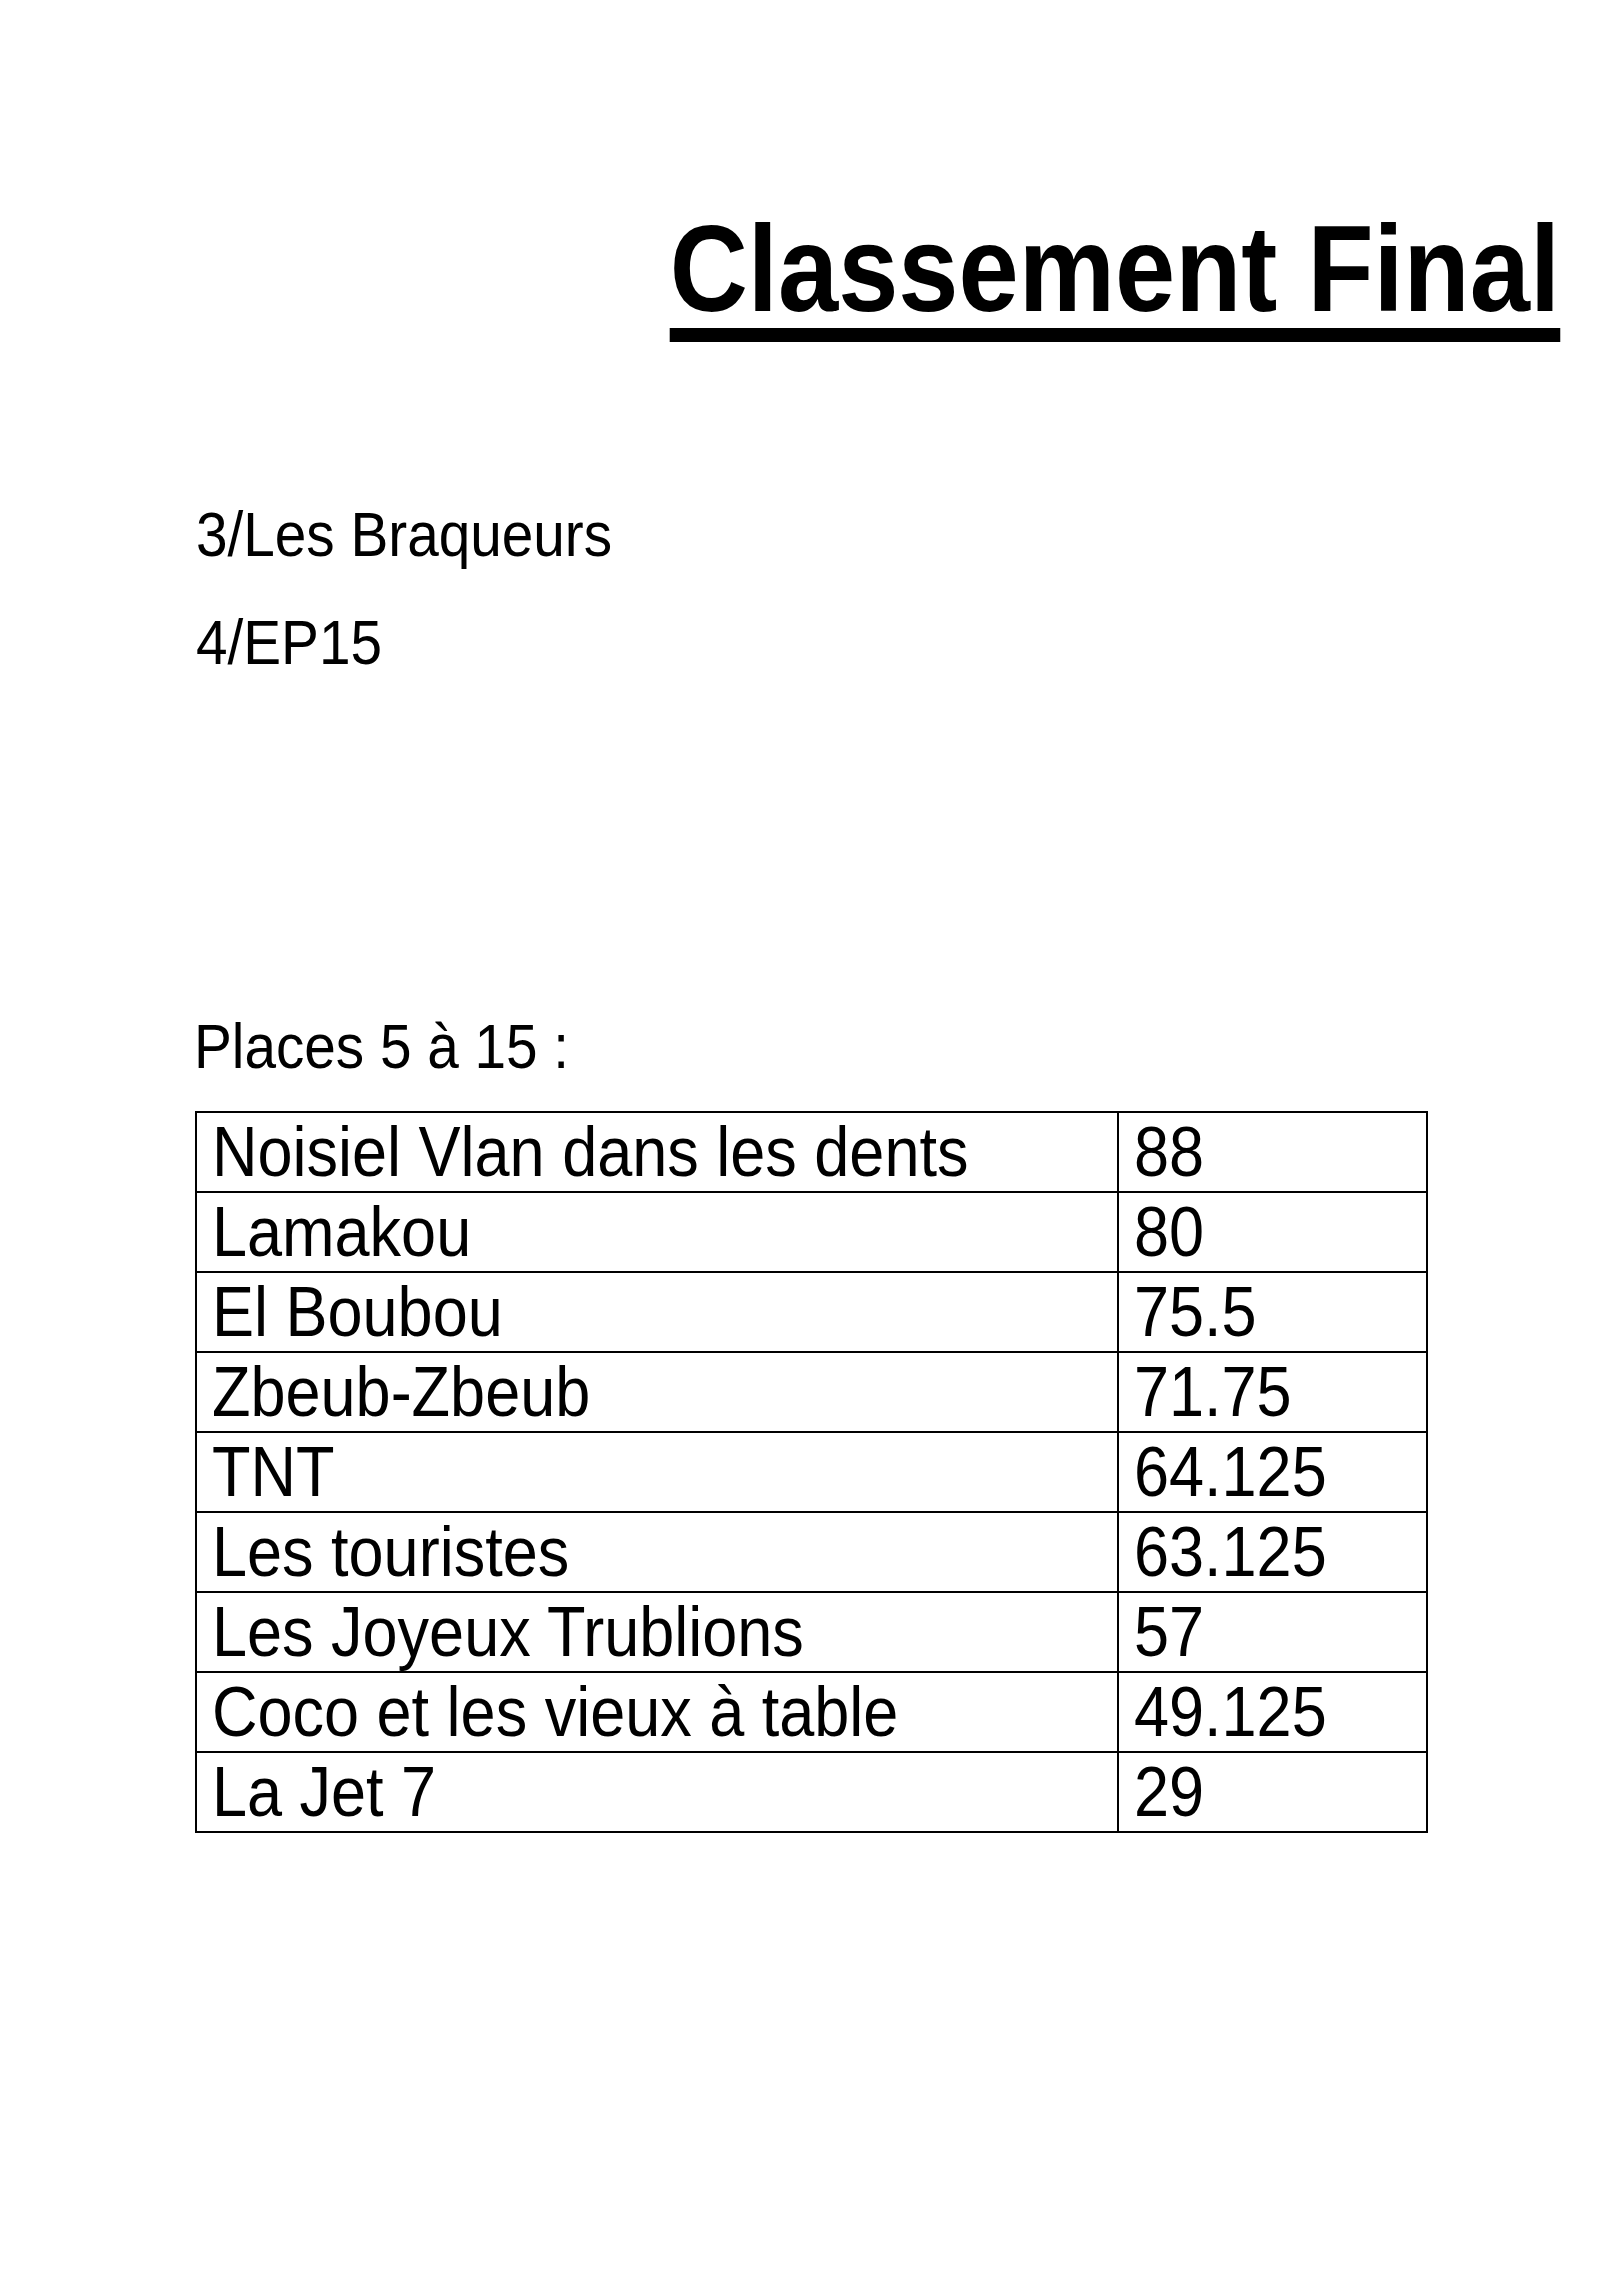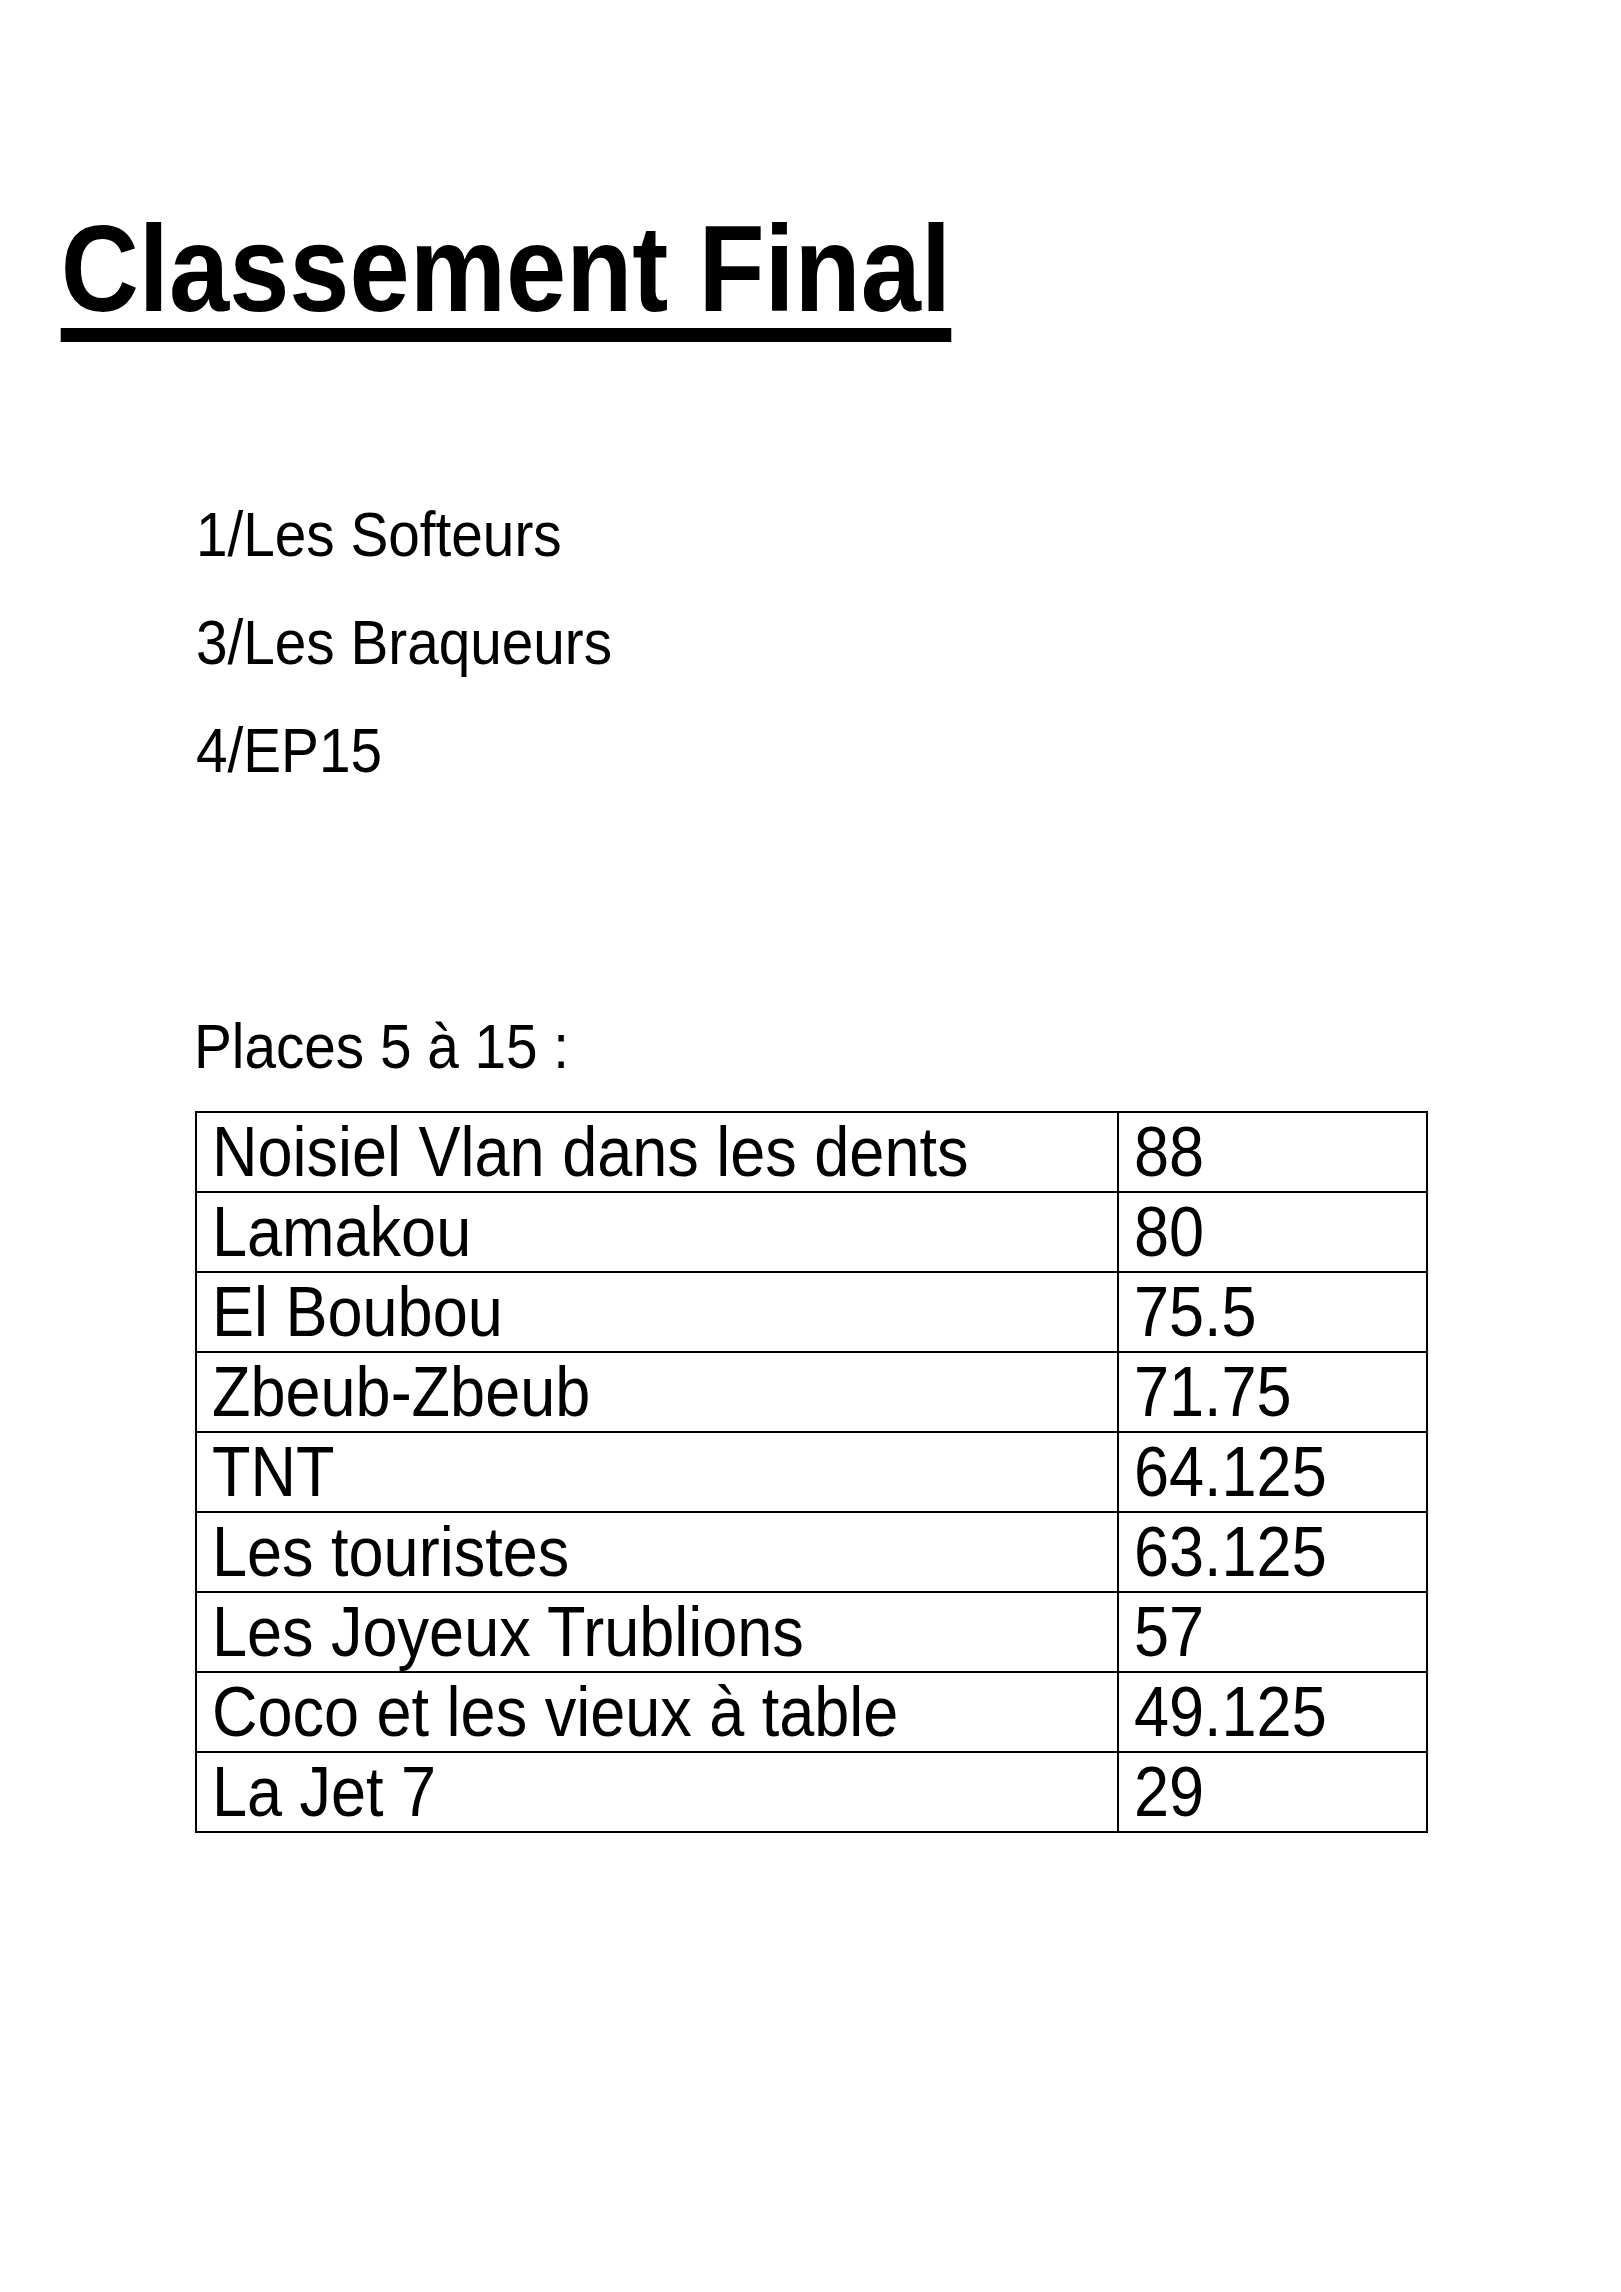--- a/index.html
+++ b/index.html
@@ -22,21 +22,21 @@
     white-space: nowrap;
     transform: scaleX(0.9);
     transform-origin: 0 50%;
   }
 
   .title-wrap {
     position: absolute;
     top: 211px;
     left: 0;
     width: 100%;
-    text-align: left;
+    text-align: right;
   }
   .title {
     display: inline-block;
     font-size: 123px;
     font-weight: bold;
     line-height: 0.95;
     white-space: nowrap;
     border-bottom: 14.7px solid #000000;
     transform: scaleX(0.88);
     transform-origin: 50% 50%;
@@ -89,21 +89,20 @@
 </head>
 <body>
 
 <div class="page">
 
   <div class="title-wrap">
     <span class="title">Classement Final</span>
   </div>
 
   <ul class="rank-list">
-    <li><span class="cx">1/Les Softeurs</span></li>
     <li><span class="cx">3/Les Braqueurs</span></li>
     <li><span class="cx">4/EP15</span></li>
   </ul>
 
   <h2 class="section-heading"><span class="cx">Places 5 à 15 :</span></h2>
 
   <table class="results">
     <colgroup>
       <col class="c-team">
       <col class="c-score">

